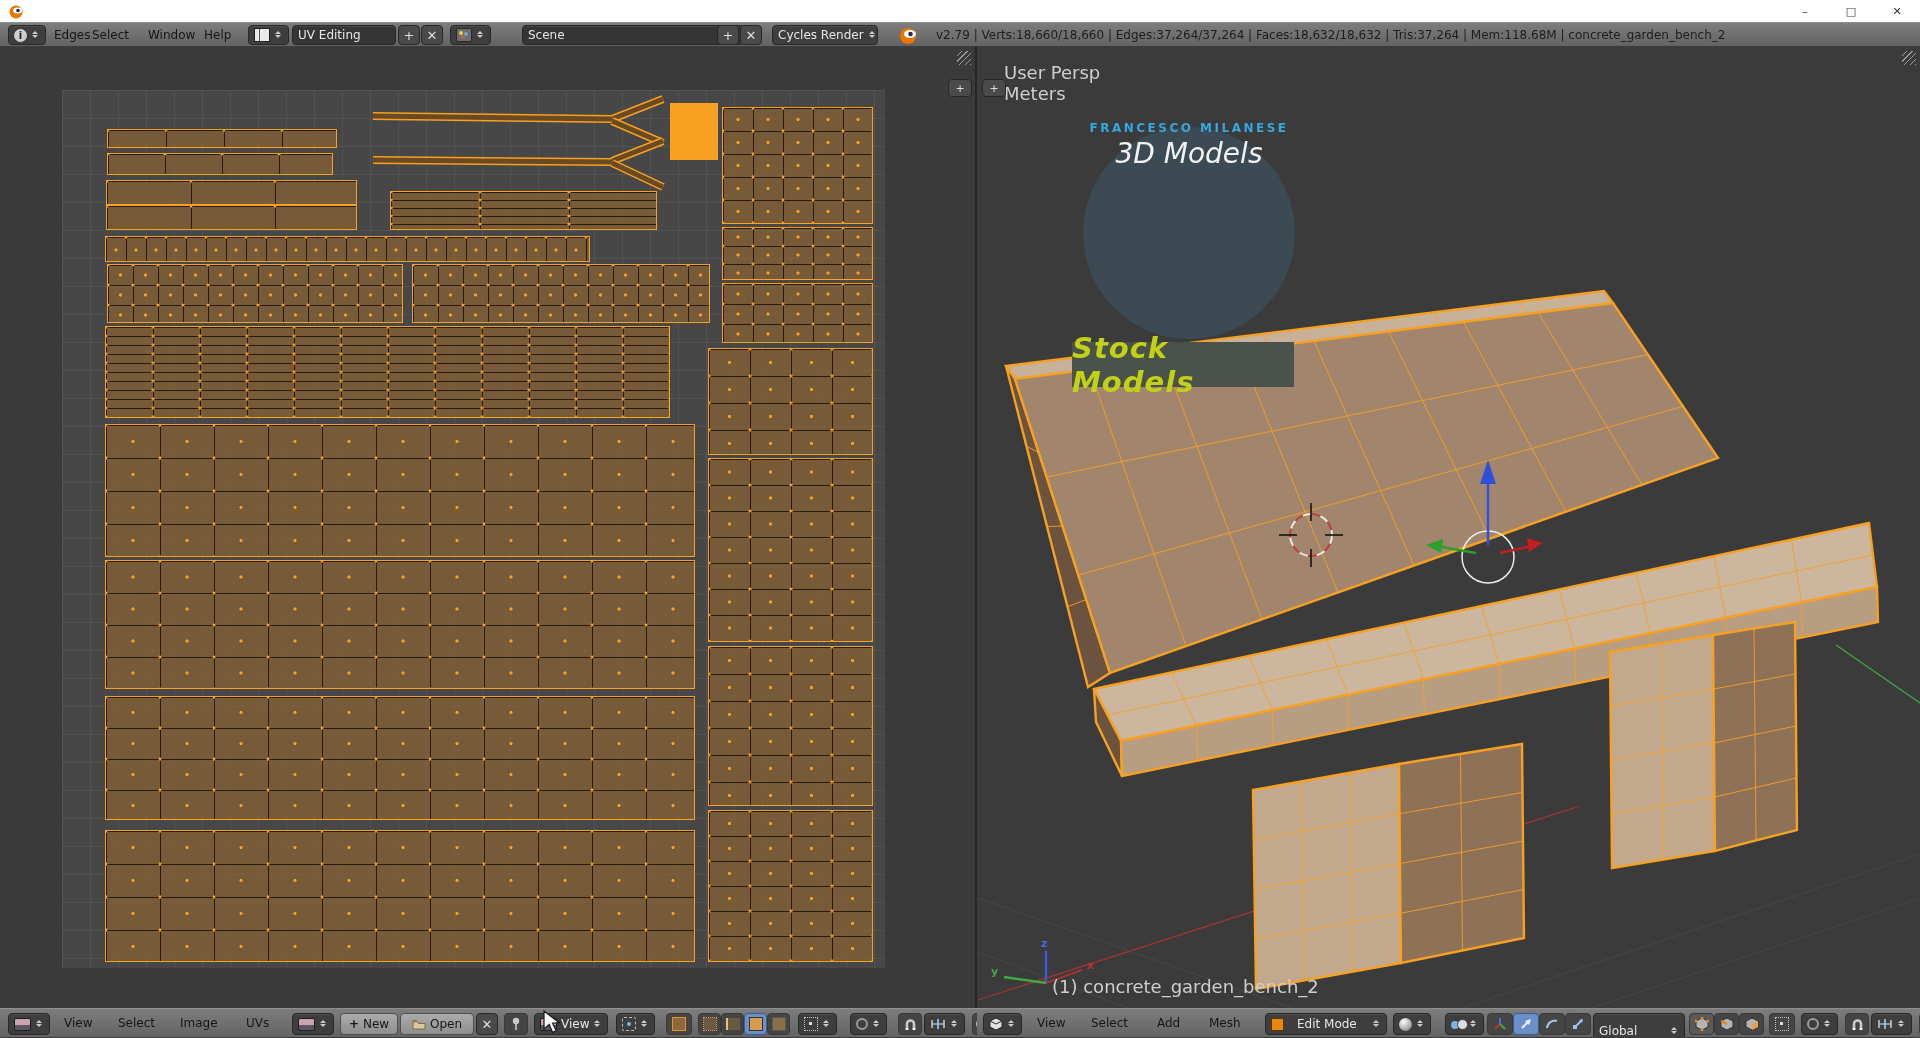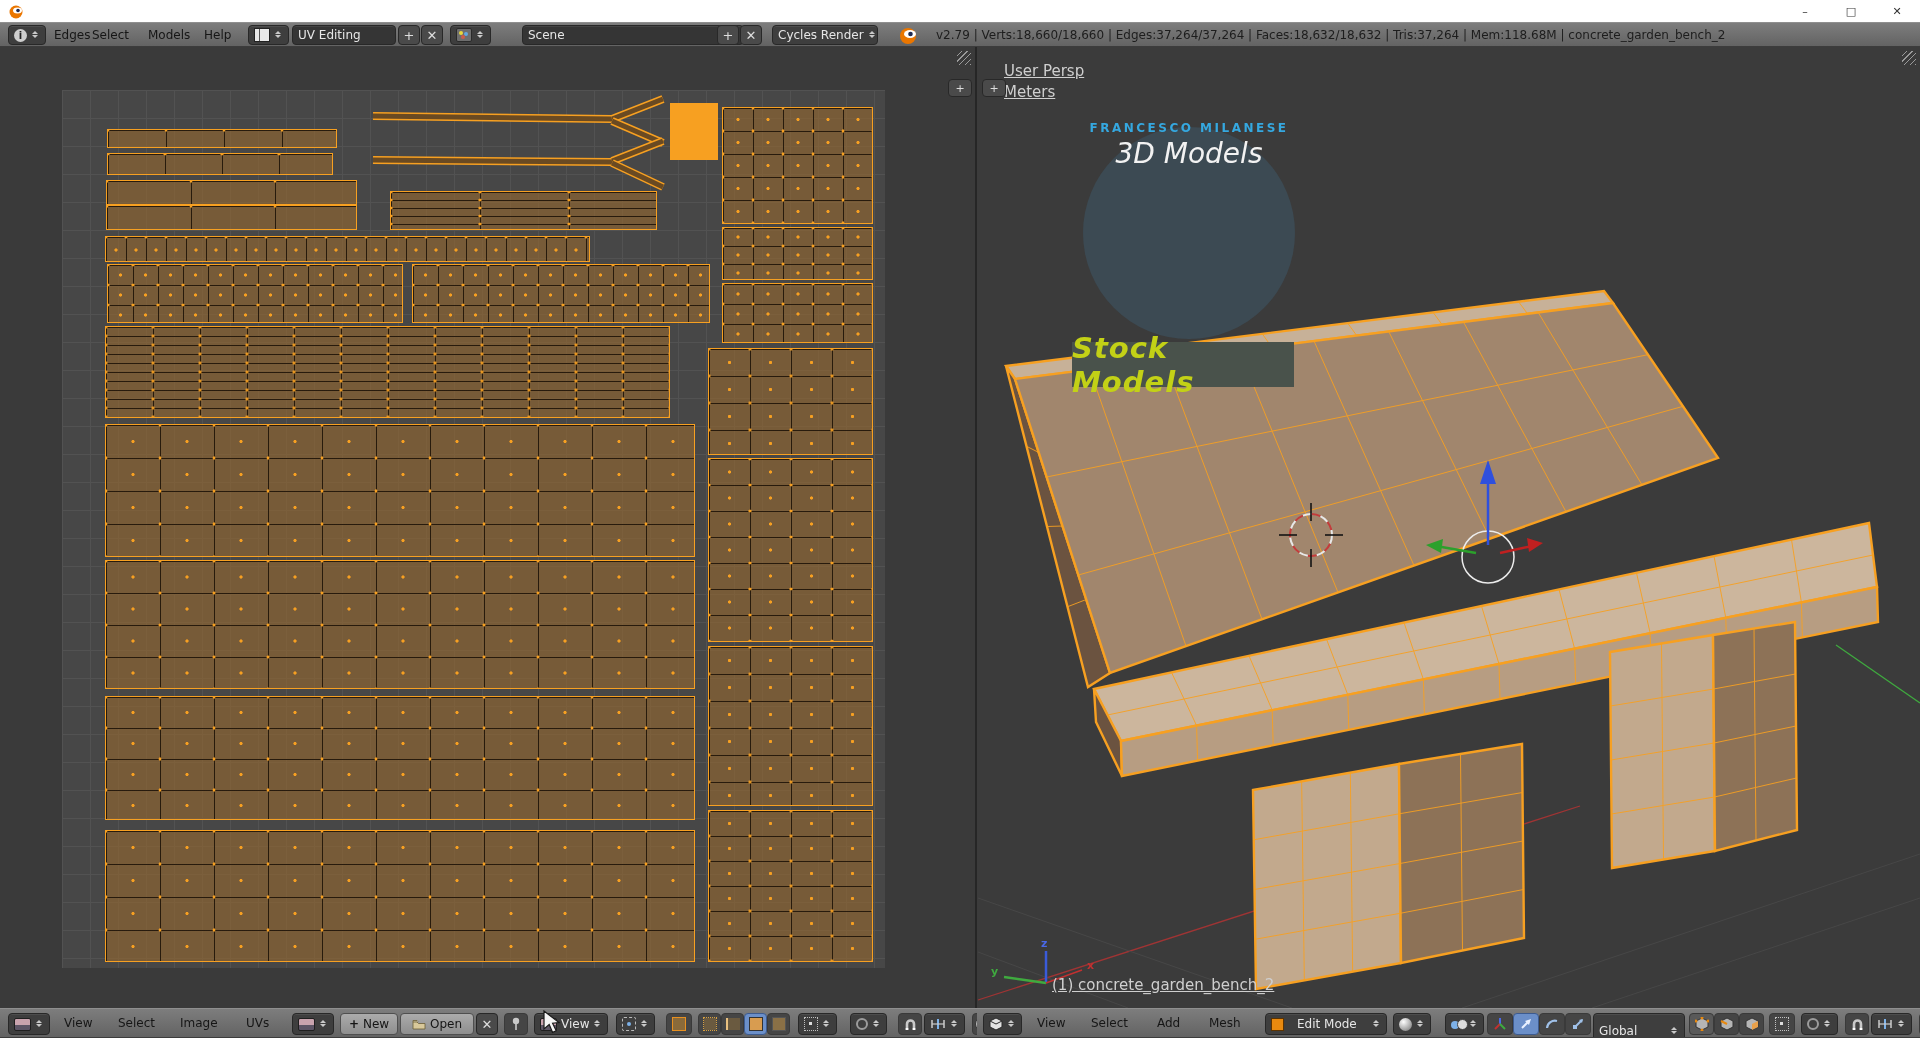--- a/index.html
+++ b/index.html
@@ -36,21 +36,21 @@
   
   #uvpane{position:absolute;left:0;top:47px;width:977px;height:961px;background:#3a3a3a;
     border-right:2px solid #262626;box-sizing:border-box;overflow:hidden;}
   #uvcanvas{position:absolute;background:#474747;
     background-image:linear-gradient(to right,#525252 1px,transparent 1px),
                      linear-gradient(to bottom,#525252 1px,transparent 1px);
     background-size:28px 28px;}
   .island{position:absolute;border:1.6px solid #f7a021;box-sizing:border-box;}
   #v3dpane{position:absolute;left:977px;top:47px;width:943px;height:961px;background:#3b3b3b;overflow:hidden;}
   #scene{position:absolute;left:0;top:0;}
-  .ovtext{position:absolute;color:#cfcfcf;font-size:15px;white-space:nowrap;text-decoration:underline;}
+  .ovtext{position:absolute;color:#cfcfcf;font-size:18px;white-space:nowrap;}
   
   #fmlogo{position:absolute;left:-937px;top:0;}
   .logocircle{position:absolute;left:1043px;top:80px;width:212px;height:212px;border-radius:50%;
     background:#3c4a53;display:flex;flex-direction:column;align-items:center;}
   .fmtext{font-size:98px;font-style:italic;font-weight:bold;line-height:1;margin-top:18px;letter-spacing:-5px;}
   .fmline{font-size:12px;letter-spacing:2.5px;margin-top:-6px;font-weight:bold;}
   .fm3d{color:#f2f2f2;font-size:28px;font-style:italic;margin-top:2px;}
   .badge{position:absolute;left:1032px;top:295px;width:222px;height:45px;background:#49524b;
     display:flex;align-items:center;justify-content:center;}
   .badge span{color:#c3d116;font-size:29px;font-weight:bold;font-style:italic;letter-spacing:1px;}
@@ -87,21 +87,21 @@
     <div class="wctl" style="left:1874px">✕</div>
   </div>
 
   <div id="tophdr" class="hdr">
     <div class="wgt" style="left:8px;top:2px">
       <span style="width:13px;height:13px;border-radius:50%;background:#cfcfcf;color:#222;font-size:10px;display:flex;align-items:center;justify-content:center;font-weight:bold">i</span>
       <span class="spin"></span>
     </div>
     <div class="menu" style="left:54px">Edges</div>
     <div class="menu" style="left:92px">Select</div>
-    <div class="menu" style="left:148px">Models</div>
+    <div class="menu" style="left:148px">Window</div>
     <div class="menu" style="left:204px">Help</div>
 
     <div class="wgt" style="left:248px;top:2px">
       <span class="ic-layout">
           <i></i>
         </span>
       <span class="spin"></span>
     </div>
     <div class="wgt" style="left:292px;top:2px;width:104px;background:#353535">
       <span class="lbl">UV Editing</span>

